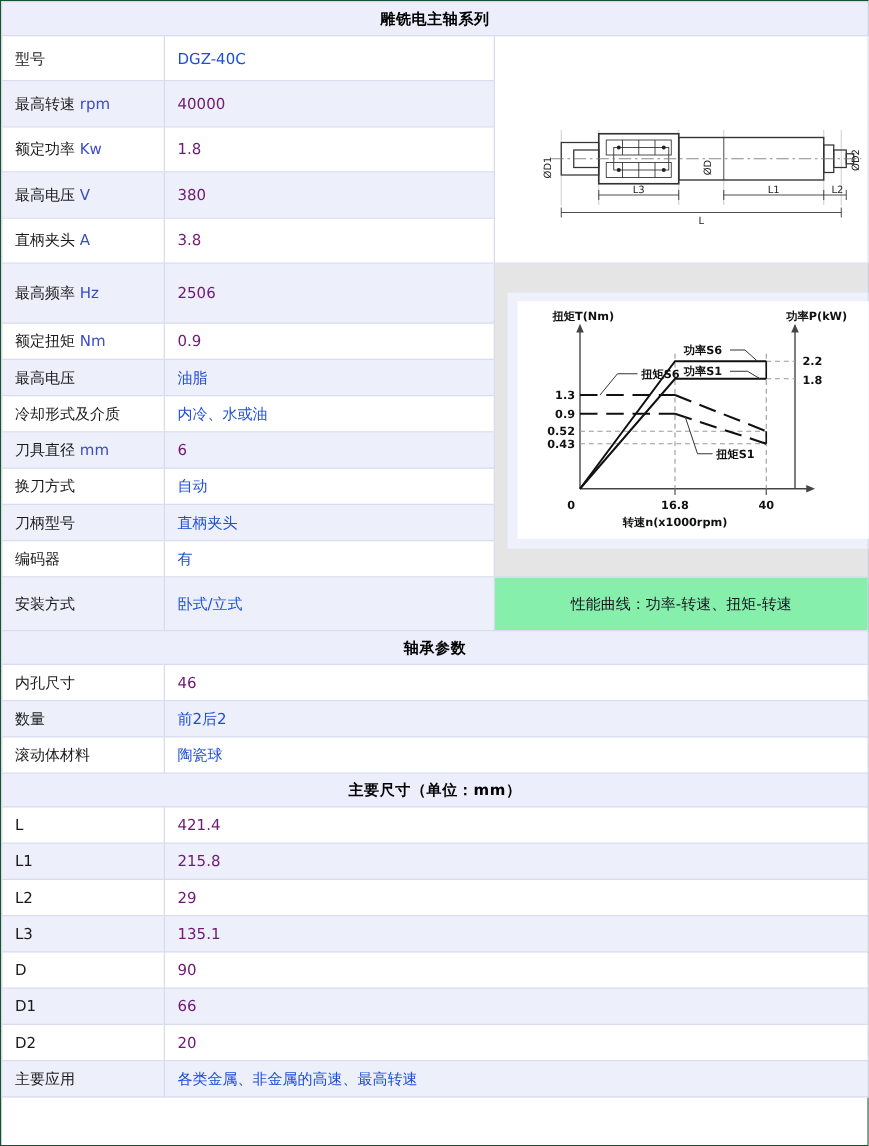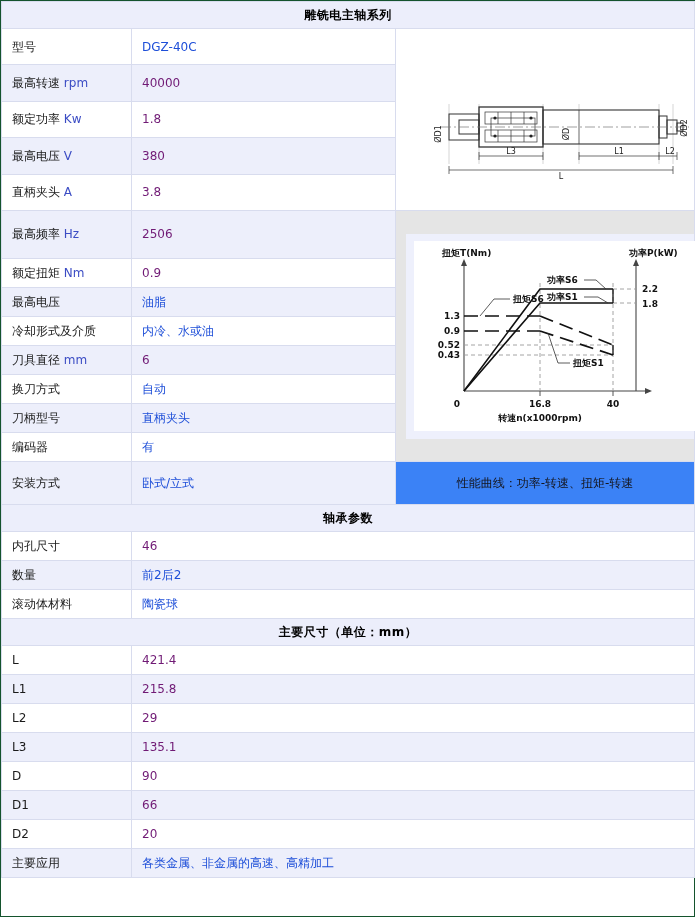--- a/index.html
+++ b/index.html
@@ -64,21 +64,21 @@
   
   td.figcell {
     background: #ffffff;
     padding: 0;
     vertical-align: middle;
     text-align: center;
   }
   td.figcell.tint { background: #e5e5e5; }
 
   td.caption {
-    background: #3b82f6;
+    background: #86efac;
     text-align: center;
     font-size: 12px;
     color: #15151c;
   }
 
   
   .drawing-wrap {
     width: 299px;
     height: 181px;
     display: flex;
@@ -422,18 +422,18 @@
         <td class="label">D1</td>
         <td class="value blue" colspan="2">66</td>
       </tr>
       <tr class="row-white hdr-row">
         <td class="label">D2</td>
         <td class="value blue" colspan="2">20</td>
       </tr>
 
       <tr class="row-tint hdr-row">
         <td class="label" style="font-weight:normal">主要应用</td>
-        <td class="value" colspan="2">各类金属、非金属的高速、高精加工</td>
+        <td class="value" colspan="2">各类金属、非金属的高速、最高转速</td>
       </tr>
 
     </tbody>
   </table>
 </div>
 
 </body></html>

